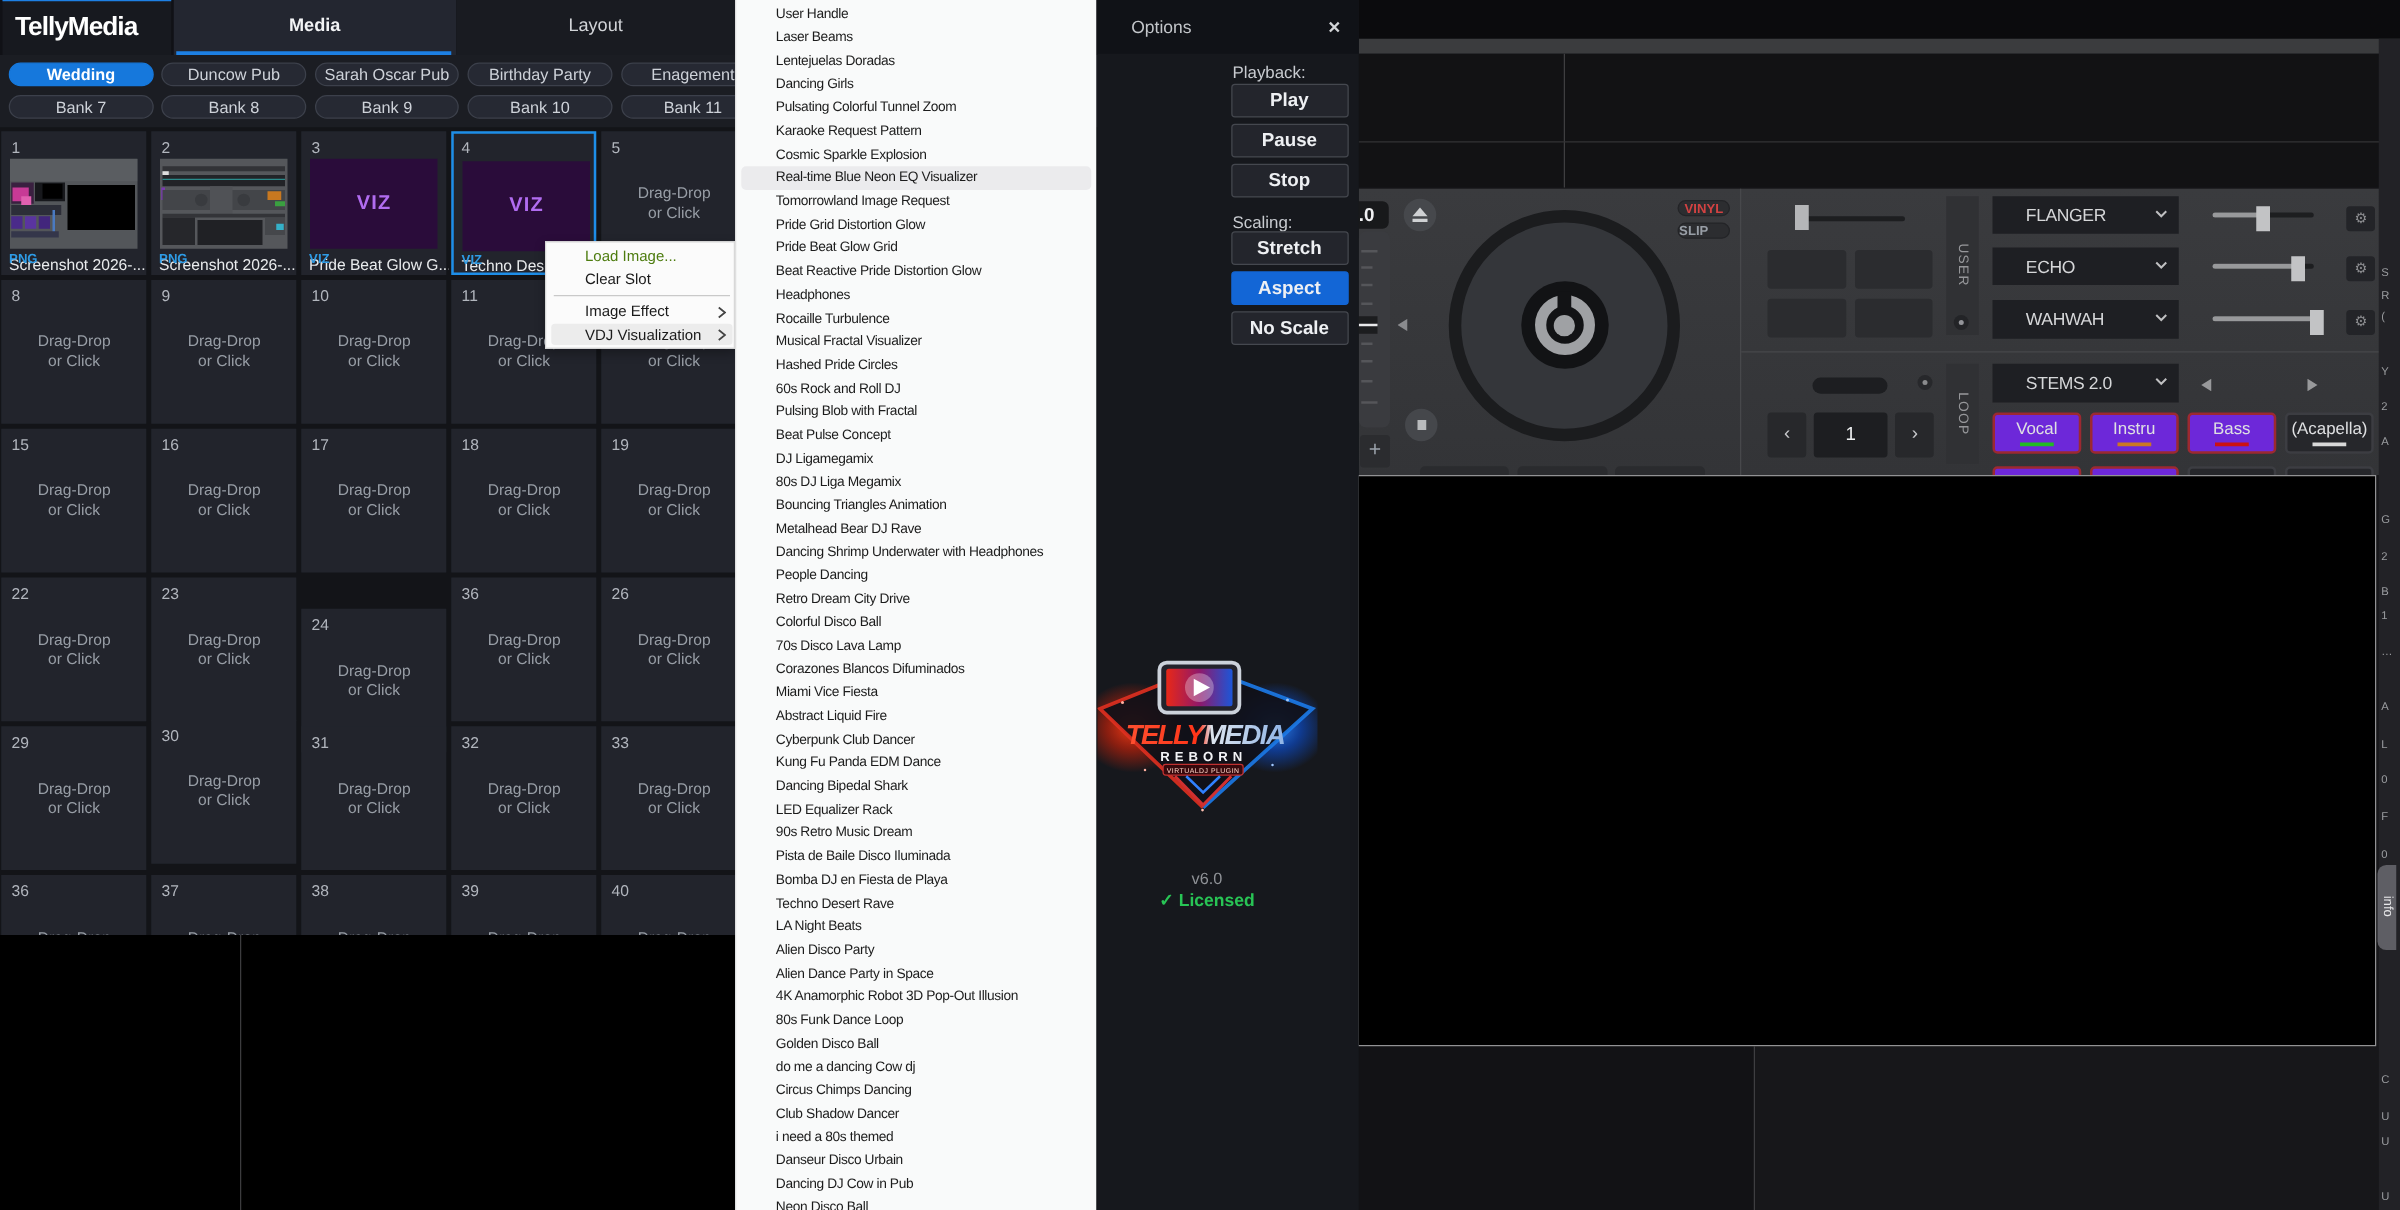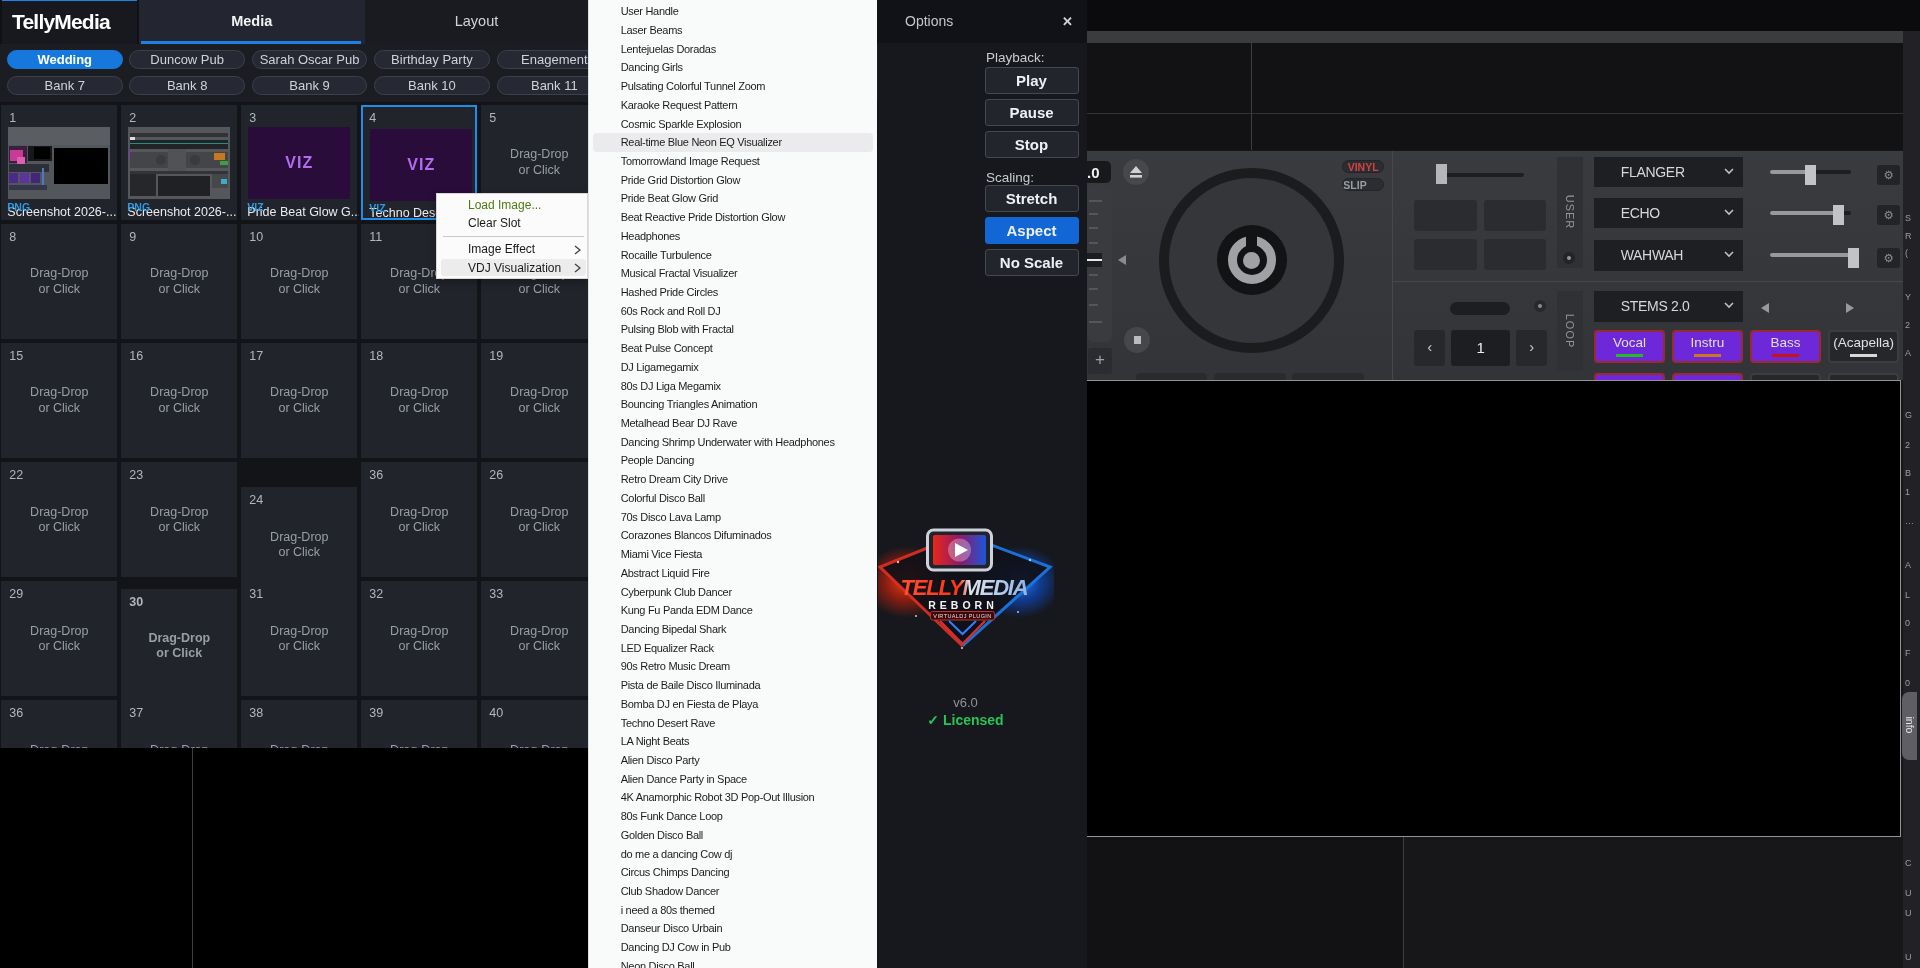--- a/index.html
+++ b/index.html
@@ -174,21 +174,21 @@
       <div class="dd">Drag-Drop<br>or Click</div>
     </div>
 <div class="cell" style="left:481.3px;top:360.49999999999994px;">
       <div class="cnum">26</div>
       <div class="dd">Drag-Drop<br>or Click</div>
     </div>
 <div class="cell" style="left:1.3px;top:479.59999999999997px;">
       <div class="cnum">29</div>
       <div class="dd">Drag-Drop<br>or Click</div>
     </div>
-<div class="cell" style="left:121.3px;top:487px;font-weight:bold;">
+<div class="cell" style="left:121.3px;top:474px;">
       <div class="cnum">30</div>
       <div class="dd">Drag-Drop<br>or Click</div>
     </div>
 <div class="cell" style="left:241.3px;top:479.59999999999997px;">
       <div class="cnum">31</div>
       <div class="dd">Drag-Drop<br>or Click</div>
     </div>
 <div class="cell" style="left:361.3px;top:479.59999999999997px;">
       <div class="cnum">32</div>
       <div class="dd">Drag-Drop<br>or Click</div>

